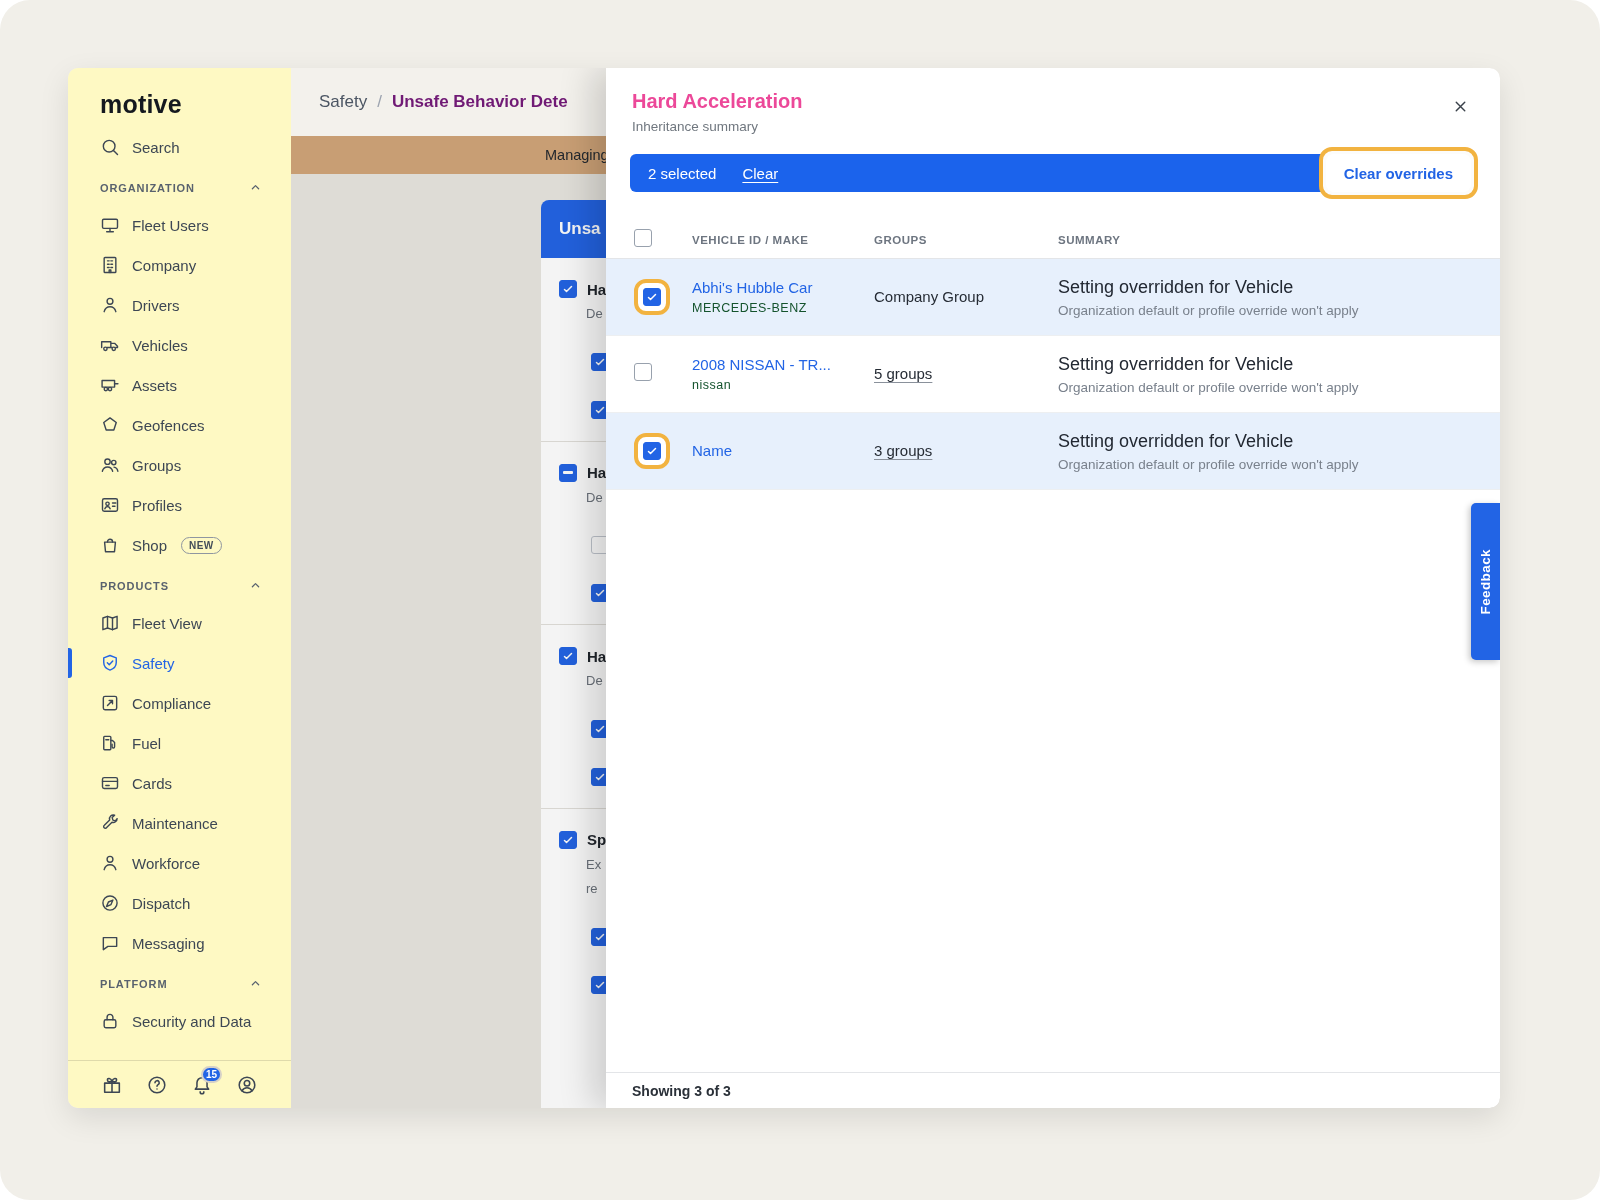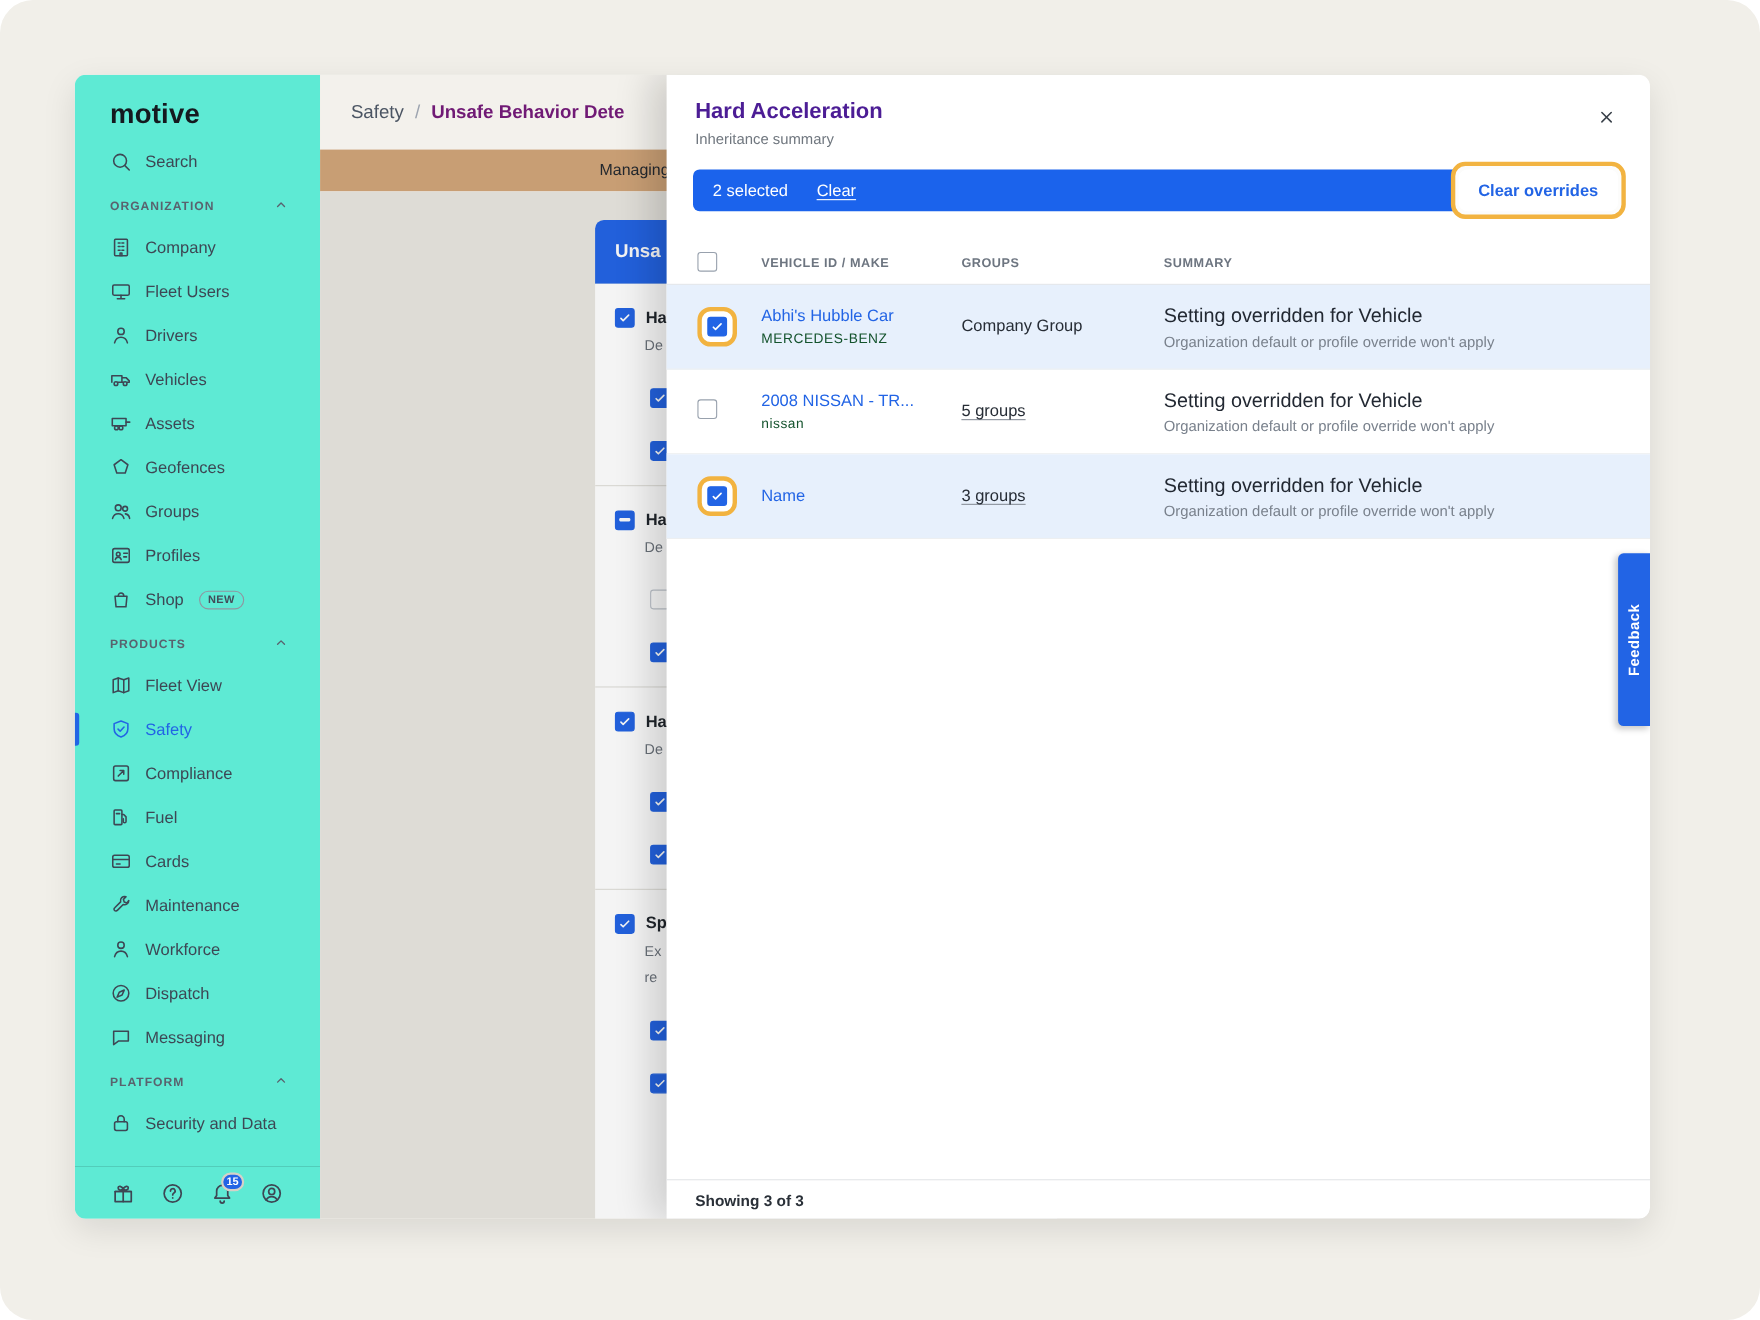--- a/index.html
+++ b/index.html
@@ -6,21 +6,21 @@
   html, body { width: 1600px; height: 1200px; overflow: hidden; background: #ffffff;
     font-family: "Liberation Sans", sans-serif; }
   .canvas { position: absolute; inset: 0; background: #f1efe9; border-radius: 30px; }
 
   
   .app-window { position: absolute; left: 68px; top: 68px; width: 1432px; height: 1040px;
     background: #f4f2ee; border-radius: 10px; overflow: hidden; display: flex;
     box-shadow: 0 10px 30px rgba(0,0,0,0.10); }
 
   
-  .sidebar { width: 223px; flex-shrink: 0; background: #5eead4; position: relative; color: #3d4754; }
+  .sidebar { width: 223px; flex-shrink: 0; background: #fef9c3; position: relative; color: #3d4754; }
   .logo { padding: 22px 0 8px 32px; font-size: 25px; font-weight: 800; color: #15191f; letter-spacing: 0.2px; }
   .nav-item { position: relative; display: flex; align-items: center; gap: 12px; height: 40px;
     padding: 0 16px 0 32px; font-size: 15px; color: #3d4754; cursor: pointer; white-space: nowrap; }
   .nav-item.active { color: #2264e5; font-weight: 500; }
   .nav-item.active::before { content: ''; position: absolute; left: 0; top: 5px; bottom: 5px;
     width: 4px; background: #2264e5; border-radius: 0 3px 3px 0; }
   .nav-icon { display: inline-flex; width: 20px; height: 20px; flex-shrink: 0; }
   .nav-icon svg { width: 20px; height: 20px; stroke: currentColor; fill: none;
     stroke-width: 1.7; stroke-linecap: round; stroke-linejoin: round; }
   .section-header { display: flex; align-items: center; justify-content: space-between;
@@ -75,21 +75,21 @@
   .cb.checked { background: #2264e5; border-color: #2264e5; }
   .cb.indet { background: #2264e5; border-color: #2264e5; }
   .cb.indet::after { content: ''; width: 10px; height: 2.5px; background: #fff; border-radius: 1px; }
   .cb.light { border-color: #c2c8d0; }
 
   
   .modal { position: absolute; left: 538px; top: 0; bottom: 0; width: 894px; background: #fff;
     border-radius: 0 10px 10px 0; box-shadow: -14px 0 34px rgba(0,0,0,0.16); z-index: 10;
     display: flex; flex-direction: column; }
   .modal-head { padding: 22px 26px 0 26px; position: relative; }
-  .modal-title { font-size: 20px; font-weight: 700; color: #4c1d95; }
+  .modal-title { font-size: 20px; font-weight: 700; color: #ec4899; }
   .modal-sub { font-size: 13.5px; color: #70777f; margin-top: 6px; }
   .close-btn { position: absolute; top: 24px; right: 26px; width: 28px; height: 28px;
     background: none; border: none; cursor: pointer; display: flex; align-items: center;
     justify-content: center; color: #3a414a; }
   .close-btn svg { width: 17px; height: 17px; stroke: currentColor; fill: none;
     stroke-width: 2; stroke-linecap: round; }
 
   .selection-area { position: relative; margin: 20px 26px 0 24px; height: 38px; }
   .selection-bar { position: absolute; inset: 0 6px 0 0; background: #1b63ec; border-radius: 6px;
     display: flex; align-items: center; gap: 26px; padding: 0 18px; }
@@ -152,34 +152,34 @@
       <div class="section-header">
         <span>ORGANIZATION</span>
         <span class="chev"><svg viewBox="0 0 24 24">
               <path d="M7 14l5-5 5 5"></path>
             </svg></span>
       </div>
 
       <div class="nav-item">
         <span class="nav-icon">
             <svg viewBox="0 0 24 24">
+              <rect x="3" y="5" width="18" height="11" rx="1.5"></rect>
+              <path d="M8 20h8M12 16v4"></path>
+            </svg>
+          </span>
+        <span>Fleet Users</span>
+      </div>
+      <div class="nav-item">
+        <span class="nav-icon">
+            <svg viewBox="0 0 24 24">
               <rect x="5" y="3" width="14" height="18" rx="1"></rect>
               <path d="M9 7h2M13 7h2M9 11h2M13 11h2M9 15h2M13 15h2M11 21v-3h2v3"></path>
             </svg>
           </span>
         <span>Company</span>
-      </div>
-      <div class="nav-item">
-        <span class="nav-icon">
-            <svg viewBox="0 0 24 24">
-              <rect x="3" y="5" width="18" height="11" rx="1.5"></rect>
-              <path d="M8 20h8M12 16v4"></path>
-            </svg>
-          </span>
-        <span>Fleet Users</span>
       </div>
       <div class="nav-item">
         <span class="nav-icon">
             <svg viewBox="0 0 24 24">
               <circle cx="12" cy="7.5" r="3.5"></circle>
               <path d="M5 20c1-4 3.5-6 7-6s6 2 7 6"></path>
             </svg>
           </span>
         <span>Drivers</span>
       </div>

